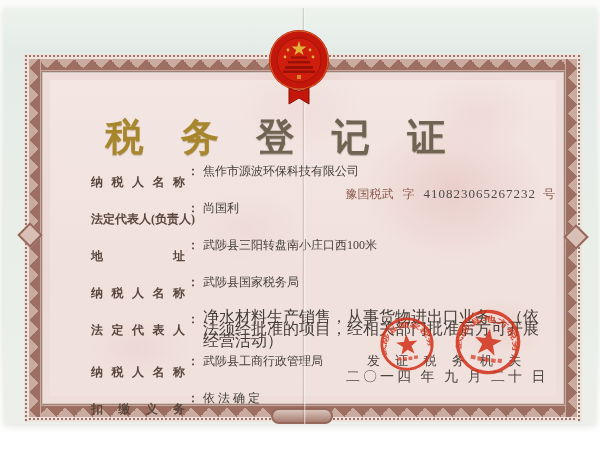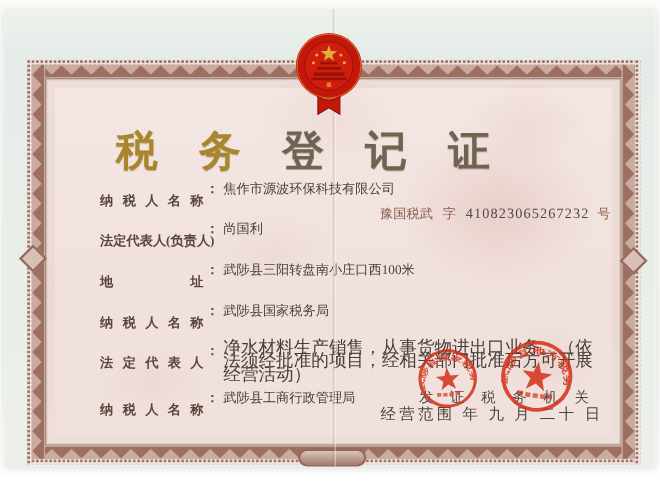--- a/index.html
+++ b/index.html
@@ -68,21 +68,21 @@
   
   .rows{position:absolute;left:48px;top:90px;right:6px;z-index:2;}
   .row{margin-bottom:9px;font-size:12px;line-height:17px;white-space:nowrap;}
   .lab{display:inline-block;width:94px;color:#5a463c;font-weight:bold;
        text-align:justify;text-align-last:justify;vertical-align:top;margin-top:11px;}
   .colon{color:#5a463c;font-weight:bold;margin:0 4px 0 2px;vertical-align:top;}
   .val{color:#443e38;vertical-align:top;}
   .row.scope{margin-bottom:6px;}
   .row.scope .val{display:inline-block;max-width:336px;font-size:16px;line-height:12px;white-space:normal;}
   
-  .issuer{position:absolute;left:338px;top:279px;font-size:13px;letter-spacing:6px;color:#4b4540;z-index:2;white-space:nowrap;}
+  .issuer{position:absolute;left:324px;top:279px;font-size:13px;letter-spacing:6px;color:#4b4540;z-index:2;white-space:nowrap;}
   .dateline{position:absolute;left:303px;top:295px;font-size:14px;letter-spacing:3px;color:#4b4540;z-index:2;white-space:nowrap;}
   .stamp{position:absolute;z-index:5;opacity:.85;}
   .stamp.s1{left:336px;top:243px;width:56px;height:56px;transform:rotate(-6deg);}
   .stamp.s2{left:411px;top:235px;width:68px;height:68px;transform:rotate(8deg);}
 </style>
 </head>
 <body>
 
 <div class="scene">
   <div class="paper">
@@ -127,24 +127,27 @@
           </div>
           <div class="row">
             <span class="lab">纳税人名称</span><span class="colon">：</span><span class="val">武陟县国家税务局</span>
           </div>
           <div class="row scope">
             <span class="lab">法定代表人</span><span class="colon">：</span><span class="val">净水材料生产销售，从事货物进出口业务。（依法须经批准的项目，经相关部门批准后方可开展经营活动）</span>
           </div>
           <div class="row">
             <span class="lab">纳税人名称</span><span class="colon">：</span><span class="val">武陟县工商行政管理局</span>
           </div>
+          <div class="row">
+            <span class="lab">扣缴义务</span><span class="colon">：</span><span class="val">依 法 确 定</span>
+          </div>
         </div>
 
         <div class="issuer">发 证 税 务 机 关</div>
-        <div class="dateline">经营范围 年 九 月 二十 日</div>
+        <div class="dateline">二〇一四 年 九 月 二十 日</div>
 
         <svg class="stamp s1" viewBox="0 0 100 100">
           <circle cx="50" cy="50" r="45" fill="none" stroke="#d23018" stroke-width="5"></circle>
           <path id="arc1" d="M 14,70 A 38,38 0 1,1 86,70" fill="none"></path>
           <text font-size="11" fill="#d23018" font-weight="bold" textLength="150" lengthAdjust="spacingAndGlyphs">
             <textPath href="#arc1" startOffset="4">武陟县国家税务局</textPath>
           </text>
           <path fill="#d23018" d="M50 32 L54.7 45.6 L69 45.9 L57.6 54.5 L61.8 68.2 L50 60.1 L38.2 68.2 L42.4 54.5 L31 45.9 L45.3 45.6 Z"></path>
           <g fill="#d23018" opacity=".8">
             <rect x="30" y="72" width="7" height="6"></rect>

